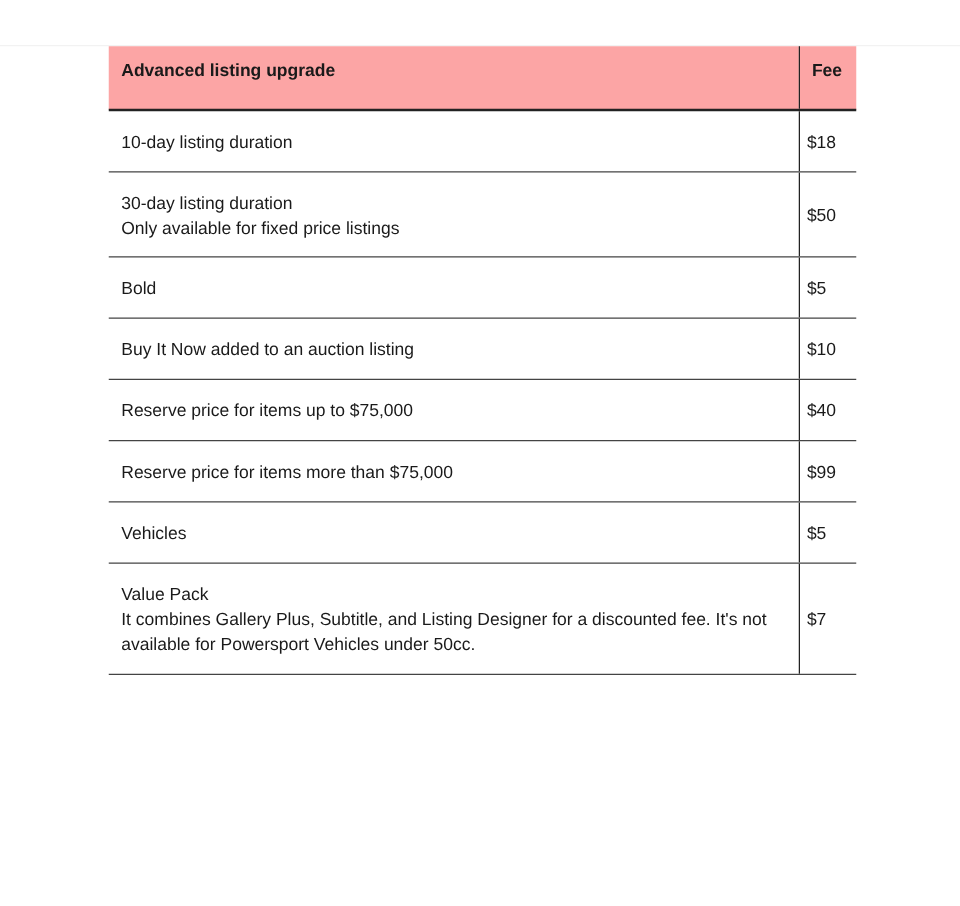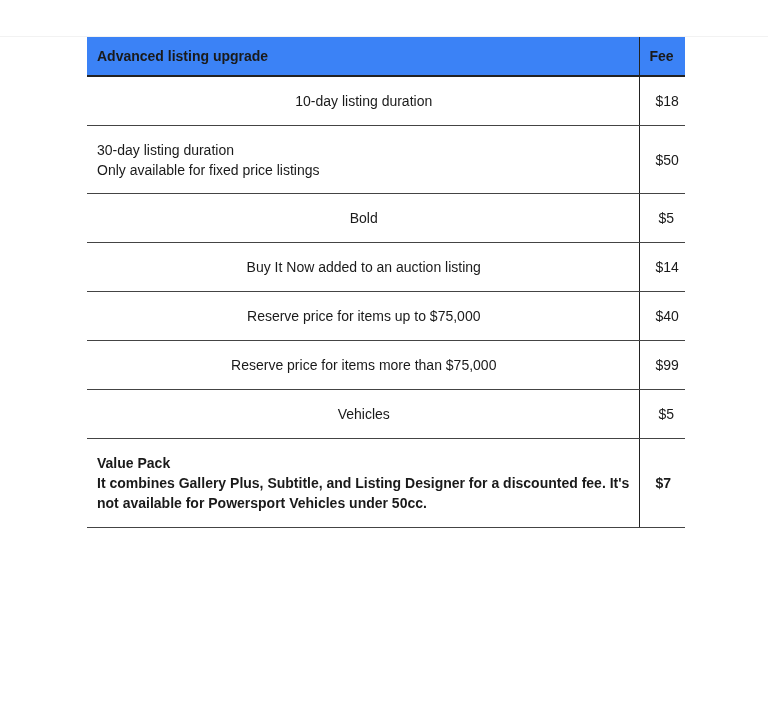--- a/index.html
+++ b/index.html
@@ -4,30 +4,30 @@
 <style>
   html, body { margin: 0; padding: 0; background: #ffffff; }
   body { width: 768px; height: 725px; position: relative; overflow: hidden;
          font-family: "Liberation Sans", sans-serif; color: #1a1a1a; }
   .topband { position: absolute; left: 0; top: 0; width: 768px; height: 36px;
              background: #ffffff; border-bottom: 1px solid #f2f2f2; }
   table.fees { position: absolute; left: 87px; top: 37px; width: 598px;
                border-collapse: collapse; table-layout: fixed; }
   table.fees col.c1 { width: 552px; }
   table.fees col.c2 { width: 46px; }
-  th { background: #3b82f6; text-align: left; font-weight: bold; font-size: 14px;
-       height: 38px; padding: 0 0 0 10px; border-bottom: 2px solid #222;
+  th { background: #fca5a5; text-align: left; font-weight: bold; font-size: 14px;
+       height: 38px; padding: 0 0 12px 10px; border-bottom: 2px solid #222;
        vertical-align: middle; }
   th.fee { padding-left: 10px; border-left: 1px solid #222; }
   td { font-size: 14px; line-height: 20px; padding: 0 8px 0 10px;
        border-bottom: 1px solid #444; vertical-align: middle; }
-  td.fee { border-left: 1px solid #222; padding-left: 16px; }
-  tr.r1 td { height: 48px; text-align: center; }
+  td.fee { border-left: 1px solid #222; padding-left: 6px; }
+  tr.r1 td { height: 48px; }
   tr.r2 td { height: 67px; }
-  tr.r3 td { height: 88px; font-weight: bold; }
+  tr.r3 td { height: 88px; }
   .line { display: block; }
 </style>
 </head>
 <body>
 
 <div class="topband"></div>
 
 <table class="fees">
   <colgroup>
       <col class="c1">
@@ -56,21 +56,21 @@
       <tr class="r1">
         <td>
           <span class="line">Bold</span>
         </td>
         <td class="fee">$5</td>
       </tr>
       <tr class="r1">
         <td>
           <span class="line">Buy It Now added to an auction listing</span>
         </td>
-        <td class="fee">$14</td>
+        <td class="fee">$10</td>
       </tr>
       <tr class="r1">
         <td>
           <span class="line">Reserve price for items up to $75,000</span>
         </td>
         <td class="fee">$40</td>
       </tr>
       <tr class="r1">
         <td>
           <span class="line">Reserve price for items more than $75,000</span>

